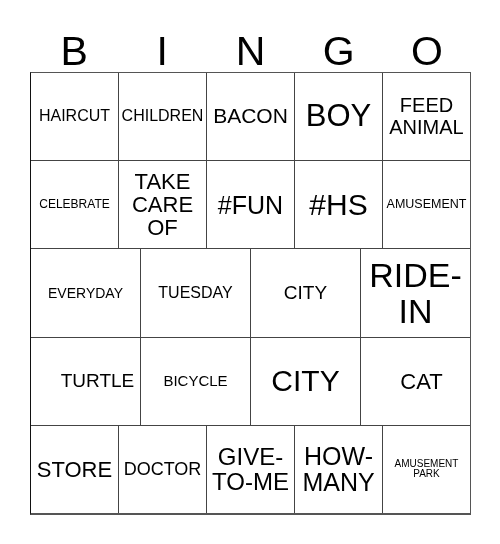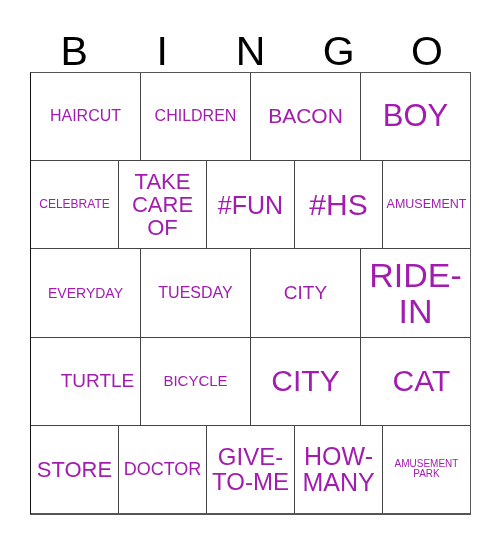--- a/index.html
+++ b/index.html
@@ -80,21 +80,21 @@
     overflow: hidden;
   }
   .cell + .cell {
     border-left: 1.2px solid #444444;
   }
   .cell-text {
     display: block;
     line-height: 1.06;
     white-space: pre-line;
     word-break: normal;
-    color: #a21caf;
+    color: #000000;
   }
 </style>
 </head>
 <body>
 
 <div id="card">
 
   <div id="header">
     <div class="header-cell">
         <span>B</span>
@@ -121,20 +121,24 @@
         </div>
       <div class="cell">
           <span class="cell-text" style="font-size: 16px;">CHILDREN</span>
         </div>
       <div class="cell">
           <span class="cell-text" style="font-size: 21px;">BACON</span>
         </div>
       <div class="cell">
           <span class="cell-text" style="font-size: 31px;">BOY</span>
         </div>
+      <div class="cell">
+          <span class="cell-text" style="font-size: 20px;">FEED
+ANIMAL</span>
+        </div>
     </div>
 
     <div class="grid-row">
       <div class="cell">
           <span class="cell-text" style="font-size: 12px;">CELEBRATE</span>
         </div>
       <div class="cell">
           <span class="cell-text" style="font-size: 22px;">TAKE
 CARE
 OF</span>
@@ -170,21 +174,21 @@
       <div class="cell">
           <span class="cell-text" style="font-size: 19px; margin-left: 24px;">TURTLE</span>
         </div>
       <div class="cell">
           <span class="cell-text" style="font-size: 15px;">BICYCLE</span>
         </div>
       <div class="cell">
           <span class="cell-text" style="font-size: 30px;">CITY</span>
         </div>
       <div class="cell">
-          <span class="cell-text" style="font-size: 30px; margin-left: 12px;">CAT</span>
+          <span class="cell-text" style="font-size: 22px; margin-left: 12px;">CAT</span>
         </div>
     </div>
 
     <div class="grid-row">
       <div class="cell">
           <span class="cell-text" style="font-size: 22px;">STORE</span>
         </div>
       <div class="cell">
           <span class="cell-text" style="font-size: 18px;">DOCTOR</span>
         </div>

